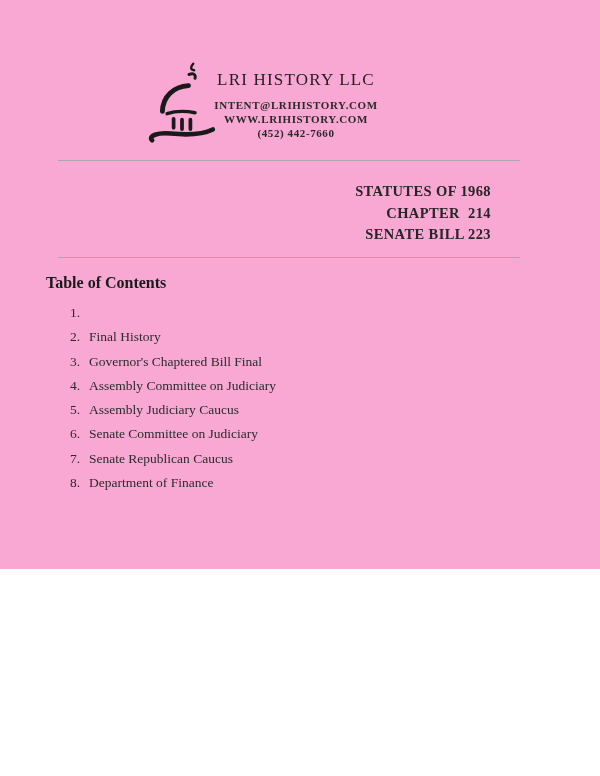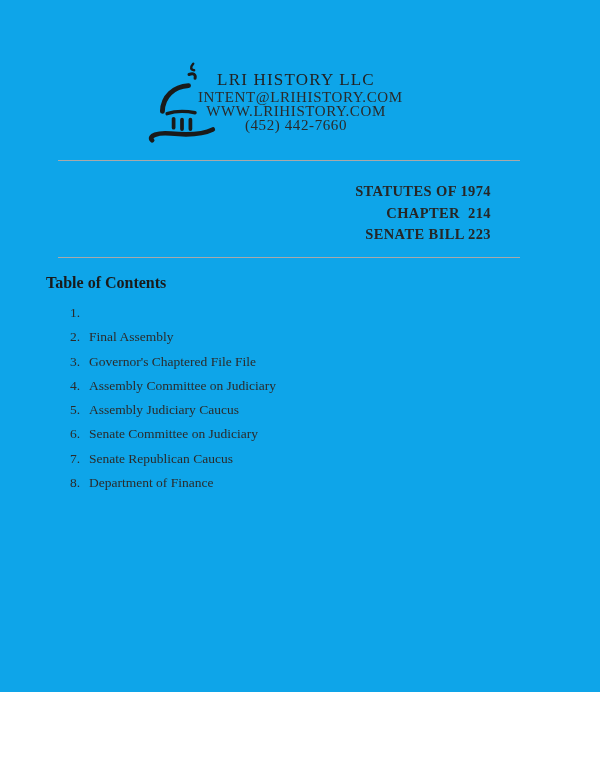--- a/index.html
+++ b/index.html
@@ -4,22 +4,22 @@
 <style>
   * { margin: 0; padding: 0; box-sizing: border-box; }
   html, body { background: #ffffff; }
   body {
     font-family: "Liberation Serif", "DejaVu Serif", serif;
     color: #1e1e1e;
   }
   .page {
     position: relative;
     width: 600px;
-    height: 692px;
-    background: #0ea5e9;
+    height: 569px;
+    background: #f9a8d4;
     overflow: hidden;
   }
 
   
   .logo {
     position: absolute;
     left: 140px;
     top: 60px;
     width: 84px;
     height: 84px;
@@ -31,25 +31,26 @@
     width: 196px;
     text-align: center;
   }
   .company-name {
     font-size: 17px;
     letter-spacing: 1.2px;
     color: #222;
     font-weight: 400;
   }
   .contact-lines {
-    margin-top: 0;
-    font-size: 15px;
+    margin-top: 8px;
+    font-size: 11px;
     letter-spacing: 0.6px;
     line-height: 14px;
     color: #2a2a2a;
+    font-weight: bold;
   }
 
   .rule {
     position: absolute;
     left: 58px;
     width: 462px;
     height: 1px;
     background: #a9a9a9;
   }
   .rule-1 { top: 160px; }
@@ -122,40 +123,40 @@
     <div class="contact-lines">
       <div>INTENT@LRIHISTORY.COM</div>
       <div>WWW.LRIHISTORY.COM</div>
       <div>(452) 442-7660</div>
     </div>
   </div>
 
   <div class="rule rule-1"></div>
 
   <div class="reference">
-    <div>STATUTES OF 1974</div>
+    <div>STATUTES OF 1968</div>
     <div>CHAPTER  214</div>
     <div>SENATE BILL 223</div>
   </div>
 
   <div class="rule rule-2"></div>
 
   <div class="toc-title">Table of Contents</div>
 
   <ol class="toc-list">
     <li>
       <span class="toc-num">1.</span>
     </li>
     <li>
       <span class="toc-num">2.</span>
-      <span>Final Assembly</span>
+      <span>Final History</span>
     </li>
     <li>
       <span class="toc-num">3.</span>
-      <span>Governor's Chaptered File File</span>
+      <span>Governor's Chaptered Bill Final</span>
     </li>
     <li>
       <span class="toc-num">4.</span>
       <span>Assembly Committee on Judiciary</span>
     </li>
     <li>
       <span class="toc-num">5.</span>
       <span>Assembly Judiciary Caucus</span>
     </li>
     <li>

